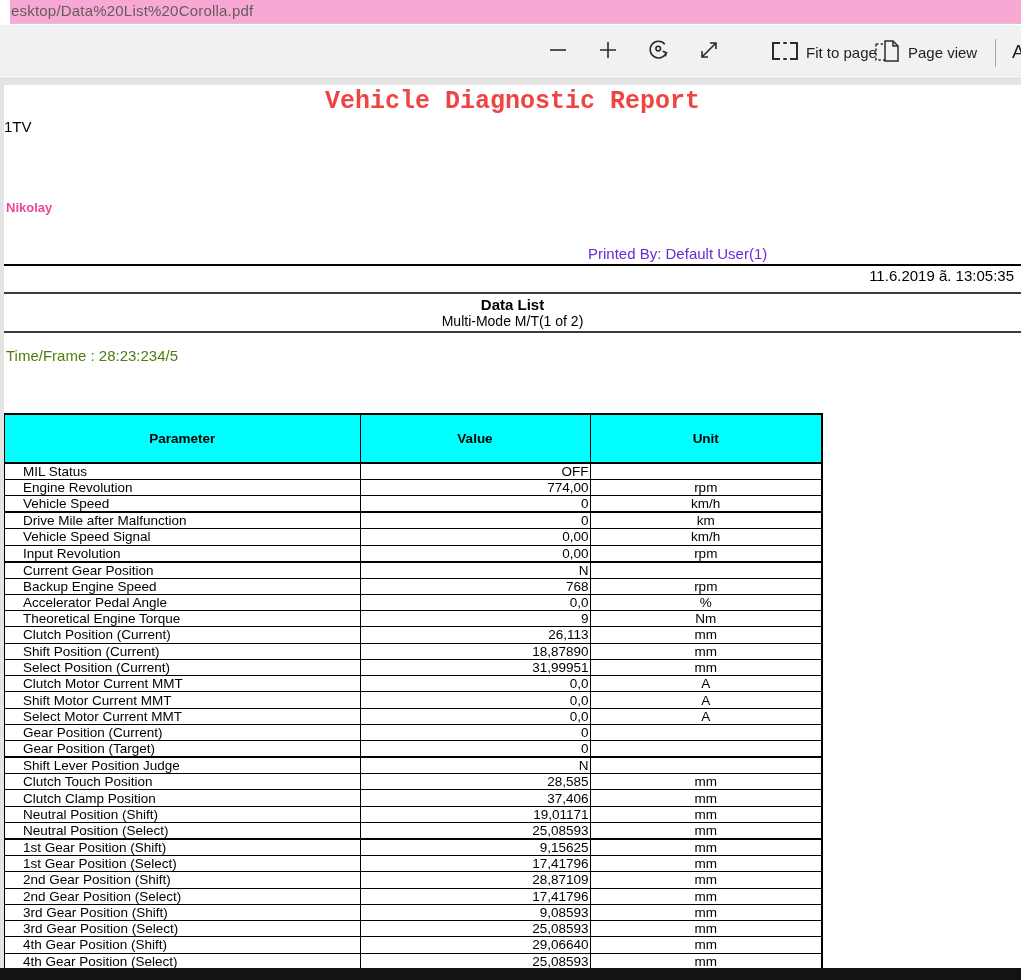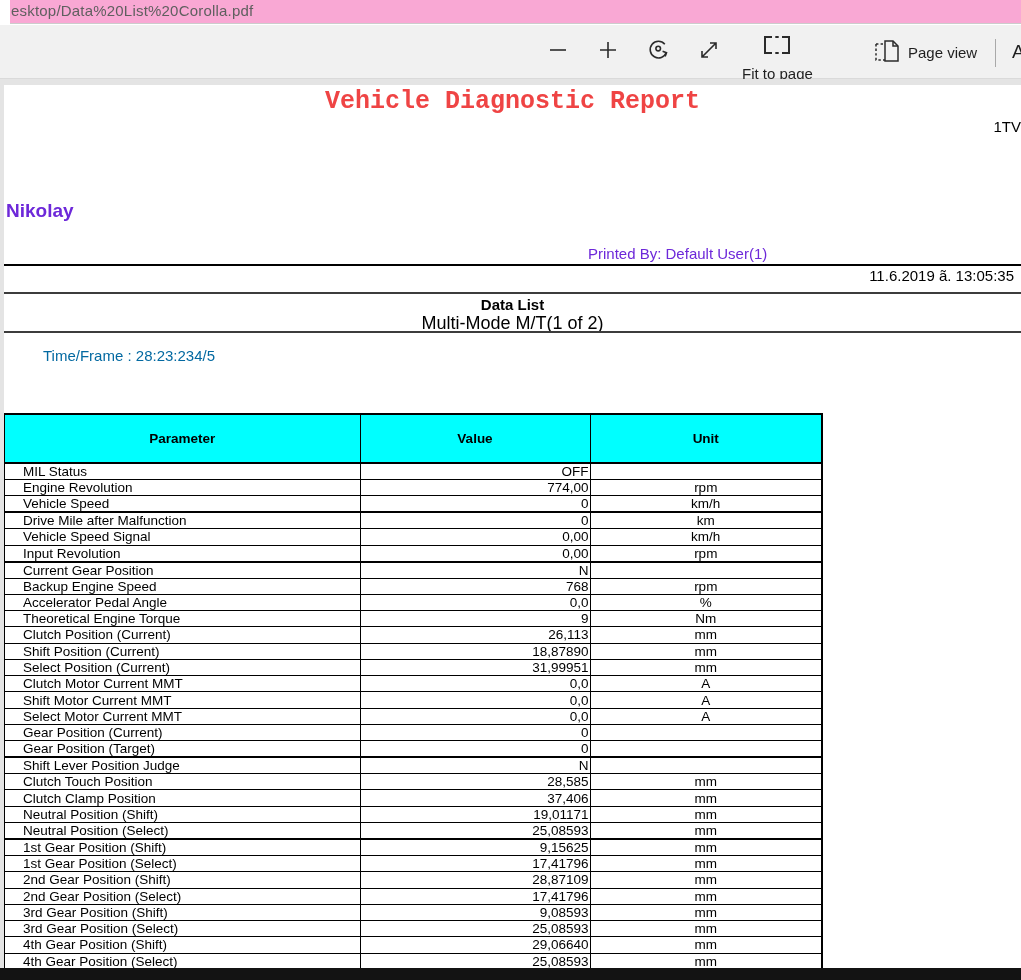--- a/index.html
+++ b/index.html
@@ -29,34 +29,34 @@
   .backdrop { position:absolute; left:0; top:79px; width:1021px; height:901px;
     background:#e4e4e4; }
   .page { position:absolute; left:4px; top:85px; width:1017px; height:883px;
     background:#ffffff; overflow:hidden; }
   .bottom-bar { position:absolute; left:0; top:968px; width:1021px; height:12px;
     background:#131313; }
 
   
   .doc-title { position:absolute; left:0; top:2px; width:100%; text-align:center;
     font-size:25px; font-weight:bold; color:#ef4444;font-family:Liberation Mono, monospace; }
-  .doc-subtitle { position:absolute; left:0; top:33px; width:100%; text-align:right;
+  .doc-subtitle { position:absolute; left:0; top:33px; width:100%; text-align:left;
     font-size:15px; color:#000; }
-  .doc-author { position:absolute; left:2px; top:115px; font-size:19px;
-    font-weight:bold; color:#6d28d9; }
+  .doc-author { position:absolute; left:2px; top:115px; font-size:13px;
+    font-weight:bold; color:#ec4899; }
   .rule1 { position:absolute; left:0; top:179px; width:100%; height:2px; background:#000; }
   .printed-by { position:absolute; left:584px; top:160px; font-size:15px; color:#6d28d9; }
   .printed-date { position:absolute; right:7px; top:182px; font-size:15px; color:#000; }
   .rule2 { position:absolute; left:0; top:207px; width:100%; height:2px; background:#3c3c3c; }
   .section-title { position:absolute; left:0; top:211px; width:100%; text-align:center;
     font-size:15px; font-weight:bold; color:#000; }
   .section-subtitle { position:absolute; left:0; top:228px; width:100%; text-align:center;
-    font-size:18px; color:#000; }
+    font-size:14px; color:#000; }
   .rule3 { position:absolute; left:0; top:246px; width:100%; height:2px; background:#3c3c3c; }
-  .time-frame { position:absolute; left:2px; top:262px; font-size:15px; color:#0369a1;margin-left:37px; }
+  .time-frame { position:absolute; left:2px; top:262px; font-size:15px; color:#4d7c0f; }
 
   
   table.data { position:absolute; left:-1px; top:328px; width:818px;
     border-collapse:collapse; table-layout:fixed; border:2px solid #000;
     font-size:13.5px; }
   table.data th { height:17px; font-weight:bold; text-align:center;
     border:1px solid #000; border-bottom:2px solid #000; padding:16px; }
   table.data td { height:16.28px; border:1px solid #000; padding:0 1px;
     line-height:15px; white-space:nowrap; overflow:hidden; color:#000; }
   table.data td.c-param { text-align:left; padding-left:18px; }
@@ -95,21 +95,21 @@
       </svg>
     </span>
   </div>
   <div class="tool-btn" style="left:693px;">
     <span>
       <svg width="28" height="28" viewBox="0 0 28 28">
         <path d="M7 21 L21 7 M15 7 H21 V13 M13 21 H7 V15"></path>
       </svg>
     </span>
   </div>
-  <div class="tool-label-btn" style="left:742px;flex-direction:column;">
+  <div class="tool-label-btn" style="left:772px;">
     <span>
       <svg width="26" height="18" viewBox="0 0 26 18" style="stroke:#2b2b2b;fill:none;stroke-width:2;">
         <path d="M8 1 H1 V17 H8 M18 1 H25 V17 H18 M11.3 1 H14.7 M11.3 17 H14.7"></path>
       </svg>
     </span>
     <span>Fit to page</span>
   </div>
   <div class="tool-label-btn" style="left:875px;">
     <span>
       <svg width="25" height="22" viewBox="0 0 25 22" style="stroke:#2b2b2b;fill:none;stroke-width:1.5;">

